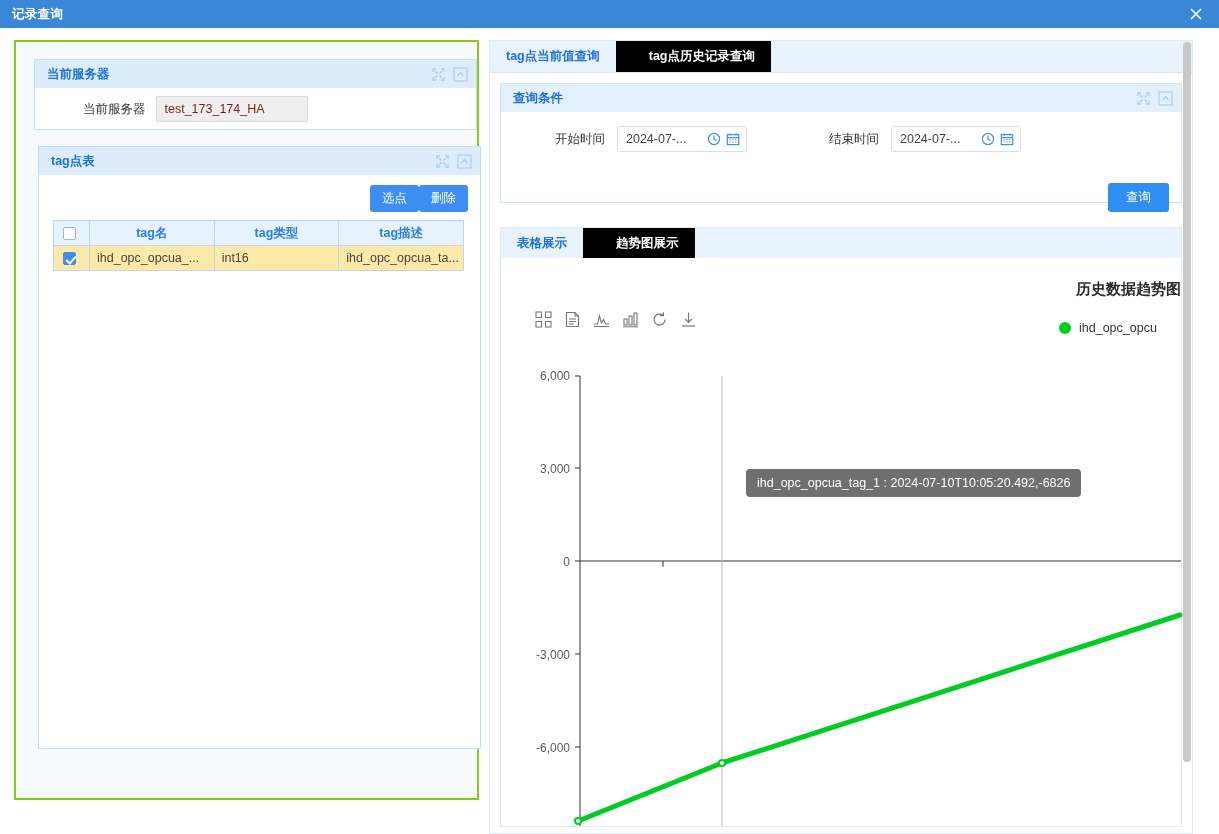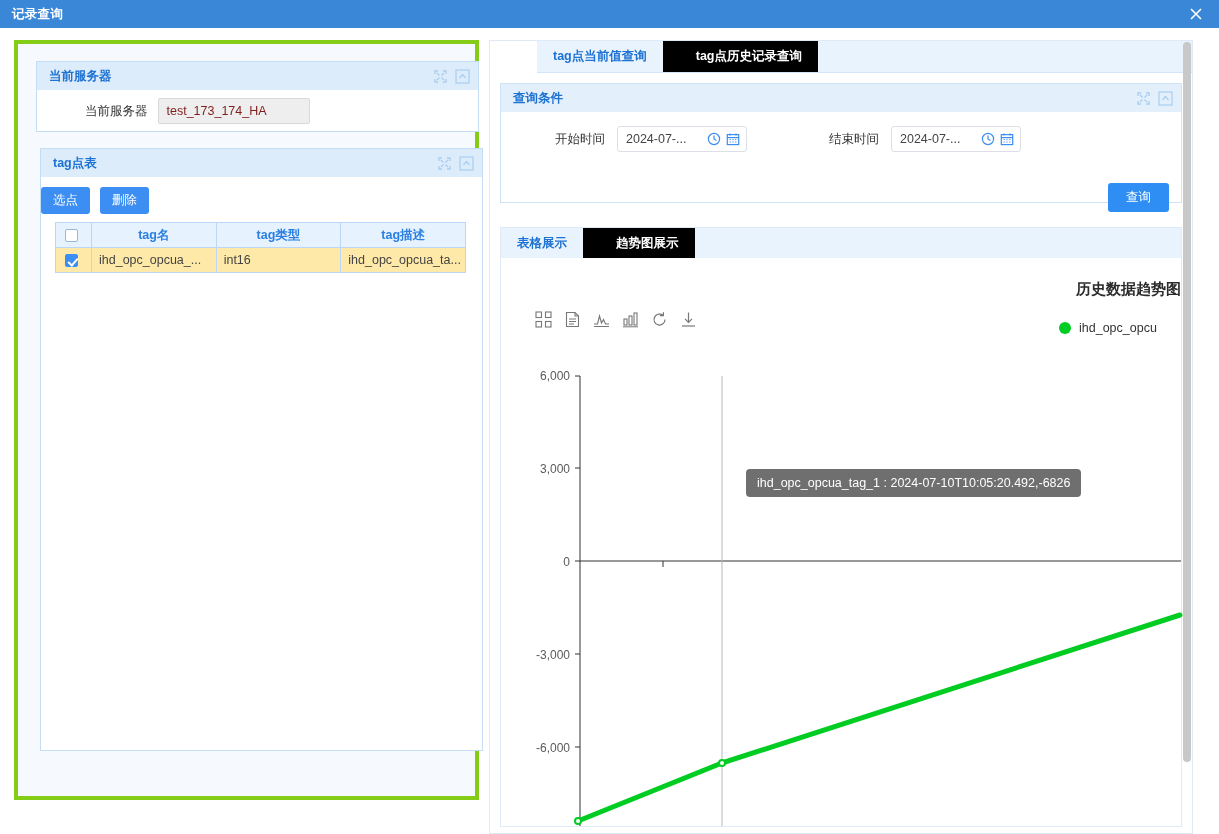--- a/index.html
+++ b/index.html
@@ -30,21 +30,21 @@
   
   .page {
     position: absolute; left: 0; top: 28px; width: 1219px; height: 806px;
     background: #ffffff;
   }
 
   
   .left-col {
     position: absolute; left: 14px; top: 12px; width: 465px; height: 760px;
     background: #f6faff;
-    border: 4px solid #84cc16;
+    border: 2px solid #84cc16;
   }
 
   .panel {
     background: #ffffff;
     border: 1px solid #c3ddf5;
   }
   .panel-head {
     height: 28px; background: #ddecfb;
     display: flex; align-items: center;
     padding: 0 8px 0 12px;
@@ -72,21 +72,21 @@
     border: 1px solid #d9d9d9; border-radius: 2px;
     font-size: 12.5px; color: #7f1d1d;
     display: flex; align-items: center; padding: 0 8px;
   }
 
   
   .panel-tags {
     position: absolute; left: 22px; top: 104px; width: 443px; height: 603px;
   }
   .tag-actions {
-    display: flex; justify-content: flex-start; gap: 10px;
+    display: flex; justify-content: flex-end; 
     padding: 10px 12px 8px 0;
   }
   .btn-blue {
     background: #3d8ef2; color: #ffffff; border: none; border-radius: 3px;
     font-size: 12.5px; padding: 5px 12px; cursor: pointer;
     font-family: "Liberation Sans", sans-serif;
   }
   .tag-table {
     margin: 0 14px; width: 411px; border-collapse: collapse;
     table-layout: fixed;
@@ -118,21 +118,20 @@
   
   .right-col {
     position: absolute; left: 489px; top: 12px; width: 704px; height: 794px;
     background: #ffffff; border: 1px solid #dfeaf7;
     overflow: hidden;
   }
   .tabstrip {
     height: 32px; background: #e9f3fd;
     display: flex; align-items: stretch;
     border-bottom: 1px solid #d3e5f7;
-    margin-left: 47px;
   }
   .tab {
     padding: 0 16px; display: flex; align-items: center;
     font-size: 12.5px; font-weight: bold; color: #1d72d2; cursor: pointer;
   }
   .tab.active { background: #000000; color: #ffffff; padding-left: 33px; }
 
   
   .panel-query {
     position: absolute; left: 10px; top: 42px; width: 682px; height: 120px;

